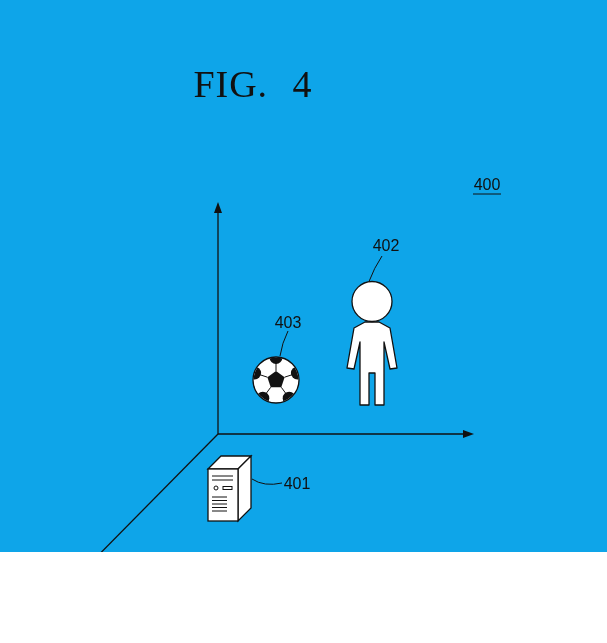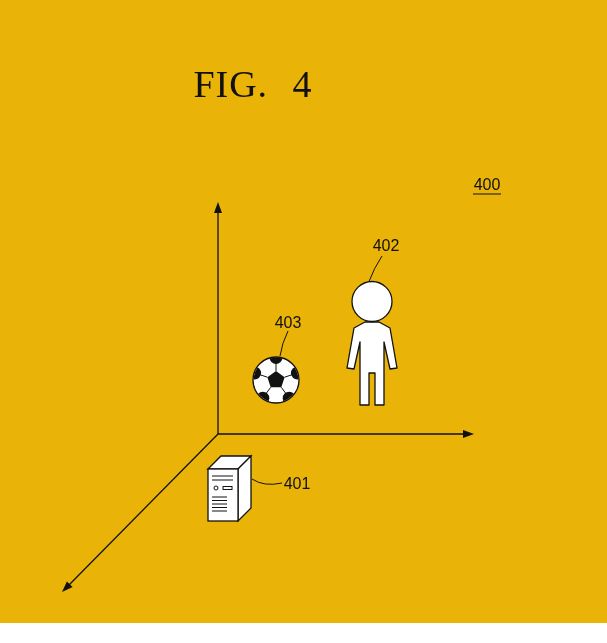--- a/index.html
+++ b/index.html
@@ -1,20 +1,20 @@
 <!DOCTYPE html>
 <html><head>
 <meta charset="utf-8">
 <style>
   html, body { margin: 0; padding: 0; background: #ffffff; }
   .page {
     position: relative;
     width: 607px;
-    height: 623px;
-    background: #eab308;
+    height: 552px;
+    background: #0ea5e9;
     overflow: hidden;
     font-family: "Liberation Sans", sans-serif;
   }
   svg { position: absolute; top: 0; left: 0; }
   .fig-title {
     font-family: "Liberation Serif", serif;
     font-size: 38px;
     fill: #111111;
     word-spacing: 14px;
     letter-spacing: 1px;

